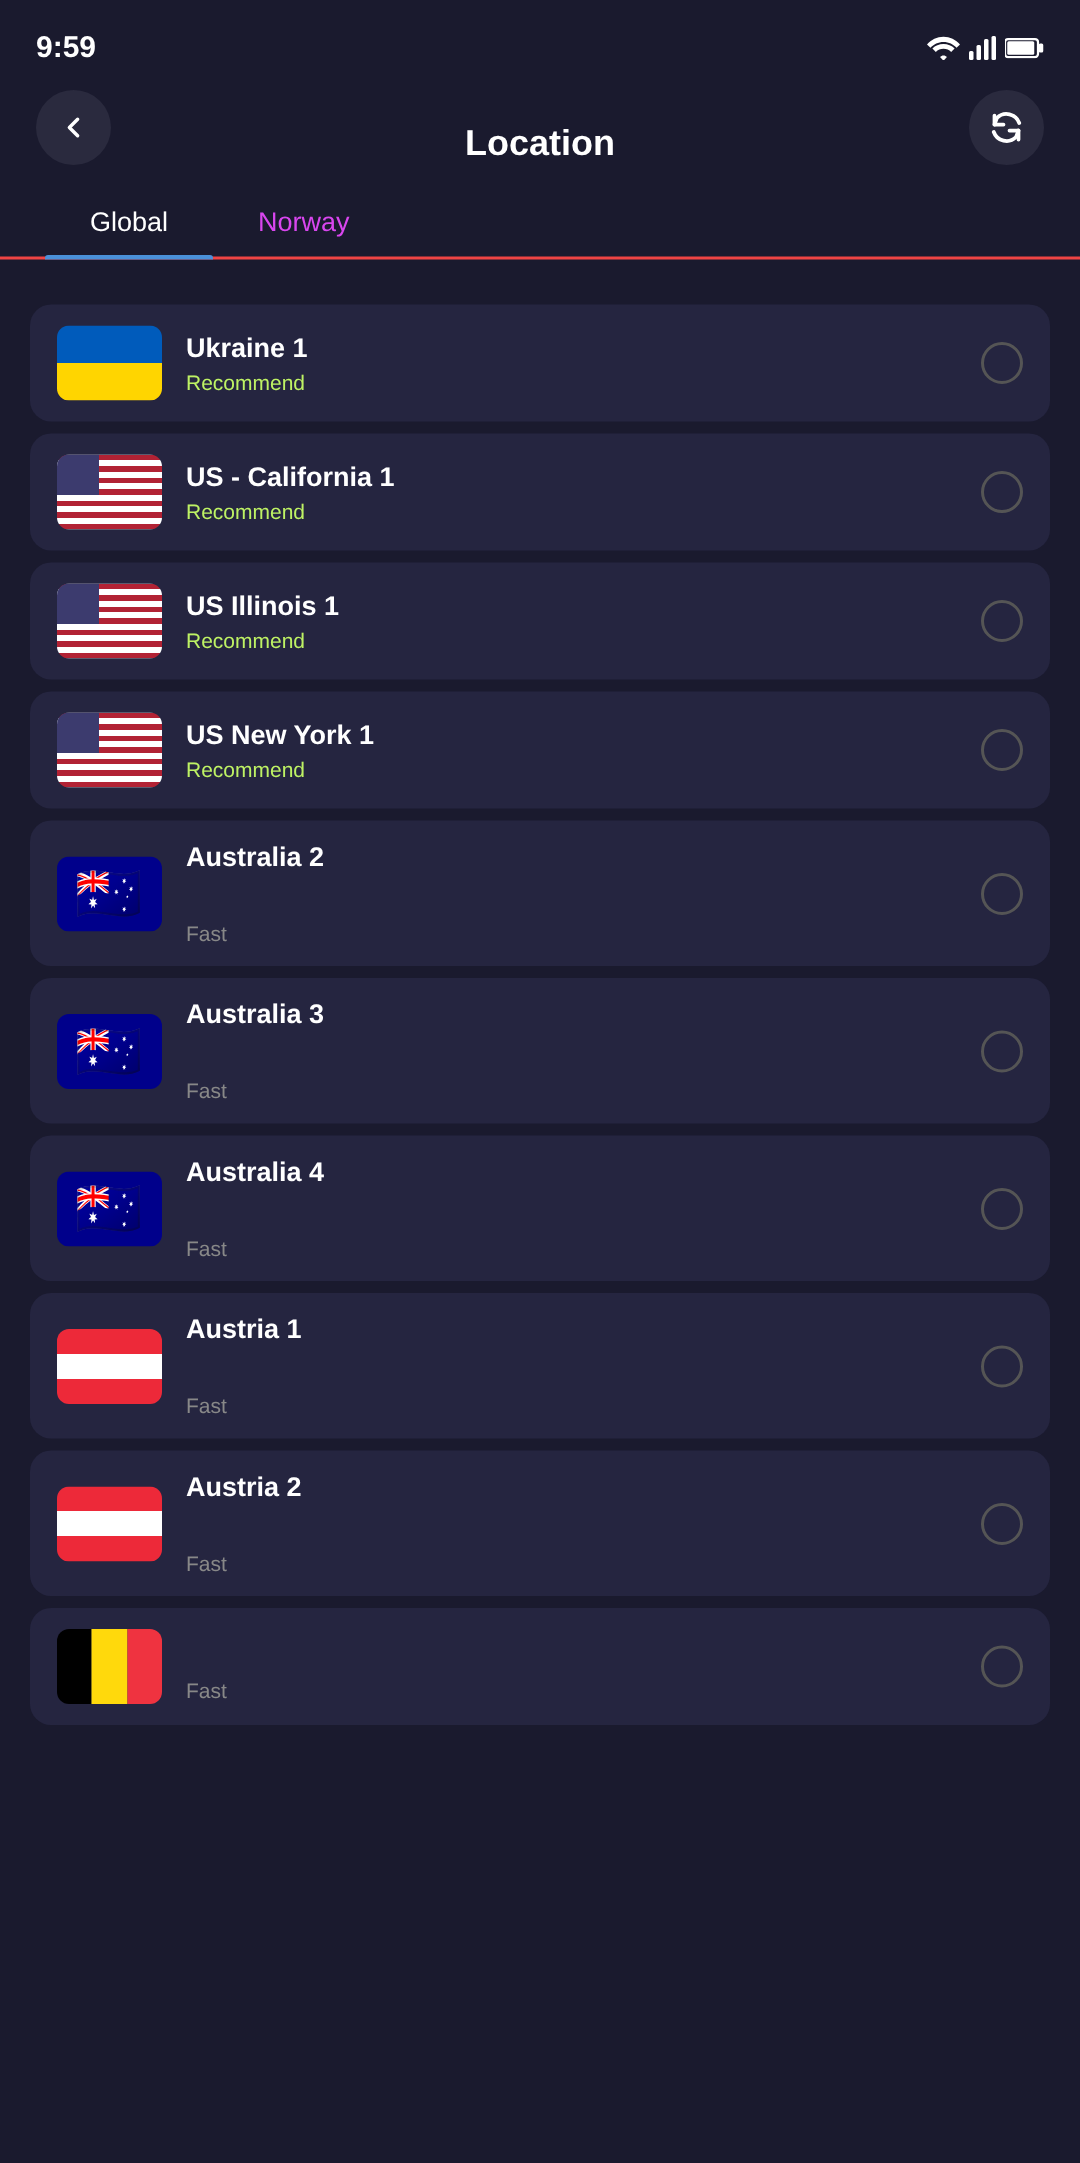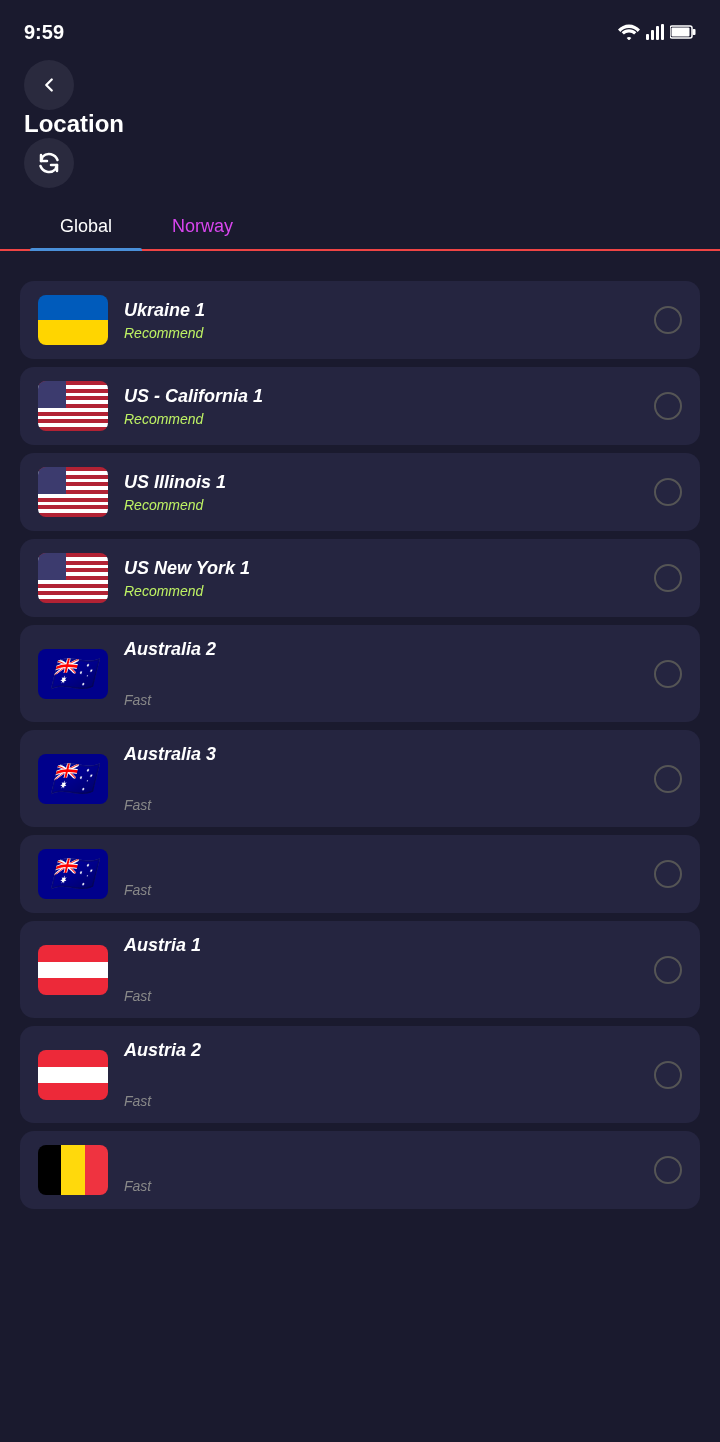--- a/index.html
+++ b/index.html
@@ -32,23 +32,22 @@
       align-items: center;
     }
     .status-icons svg {
       fill: white;
     }
 
     
     .header {
       display: flex;
       justify-content: space-between;
-      align-items: flex-start;
+      align-items: flex-end;
       padding: 10px 24px 16px;
-      flex-direction: column;
     }
     .back-btn {
       width: 50px;
       height: 50px;
       border-radius: 50%;
       background: #2a2a3e;
       display: flex;
       align-items: center;
       justify-content: center;
       cursor: pointer;
@@ -105,21 +104,20 @@
       flex-direction: column;
       gap: 8px;
     }
     .list-item {
       display: flex;
       align-items: center;
       background: #252540;
       border-radius: 14px;
       padding: 14px 18px;
       cursor: pointer;
-      font-style: italic;
     }
     .flag-container {
       width: 70px;
       height: 50px;
       border-radius: 8px;
       overflow: hidden;
       margin-right: 16px;
       flex-shrink: 0;
       display: flex;
       align-items: center;
@@ -350,20 +348,21 @@
     <div class="radio-btn"></div>
   </div>
 
   <div class="list-item">
     <div class="flag-container">
       <div class="flag-australia">
         <span class="australia-emoji">🇦🇺</span>
       </div>
     </div>
     <div class="item-info">
+      <div class="item-name">Australia 4</div>
       <div class="item-tag fast">Fast</div>
     </div>
     <div class="radio-btn"></div>
   </div>
 
   <div class="list-item">
     <div class="flag-container">
       <div class="flag-austria"></div>
     </div>
     <div class="item-info">

